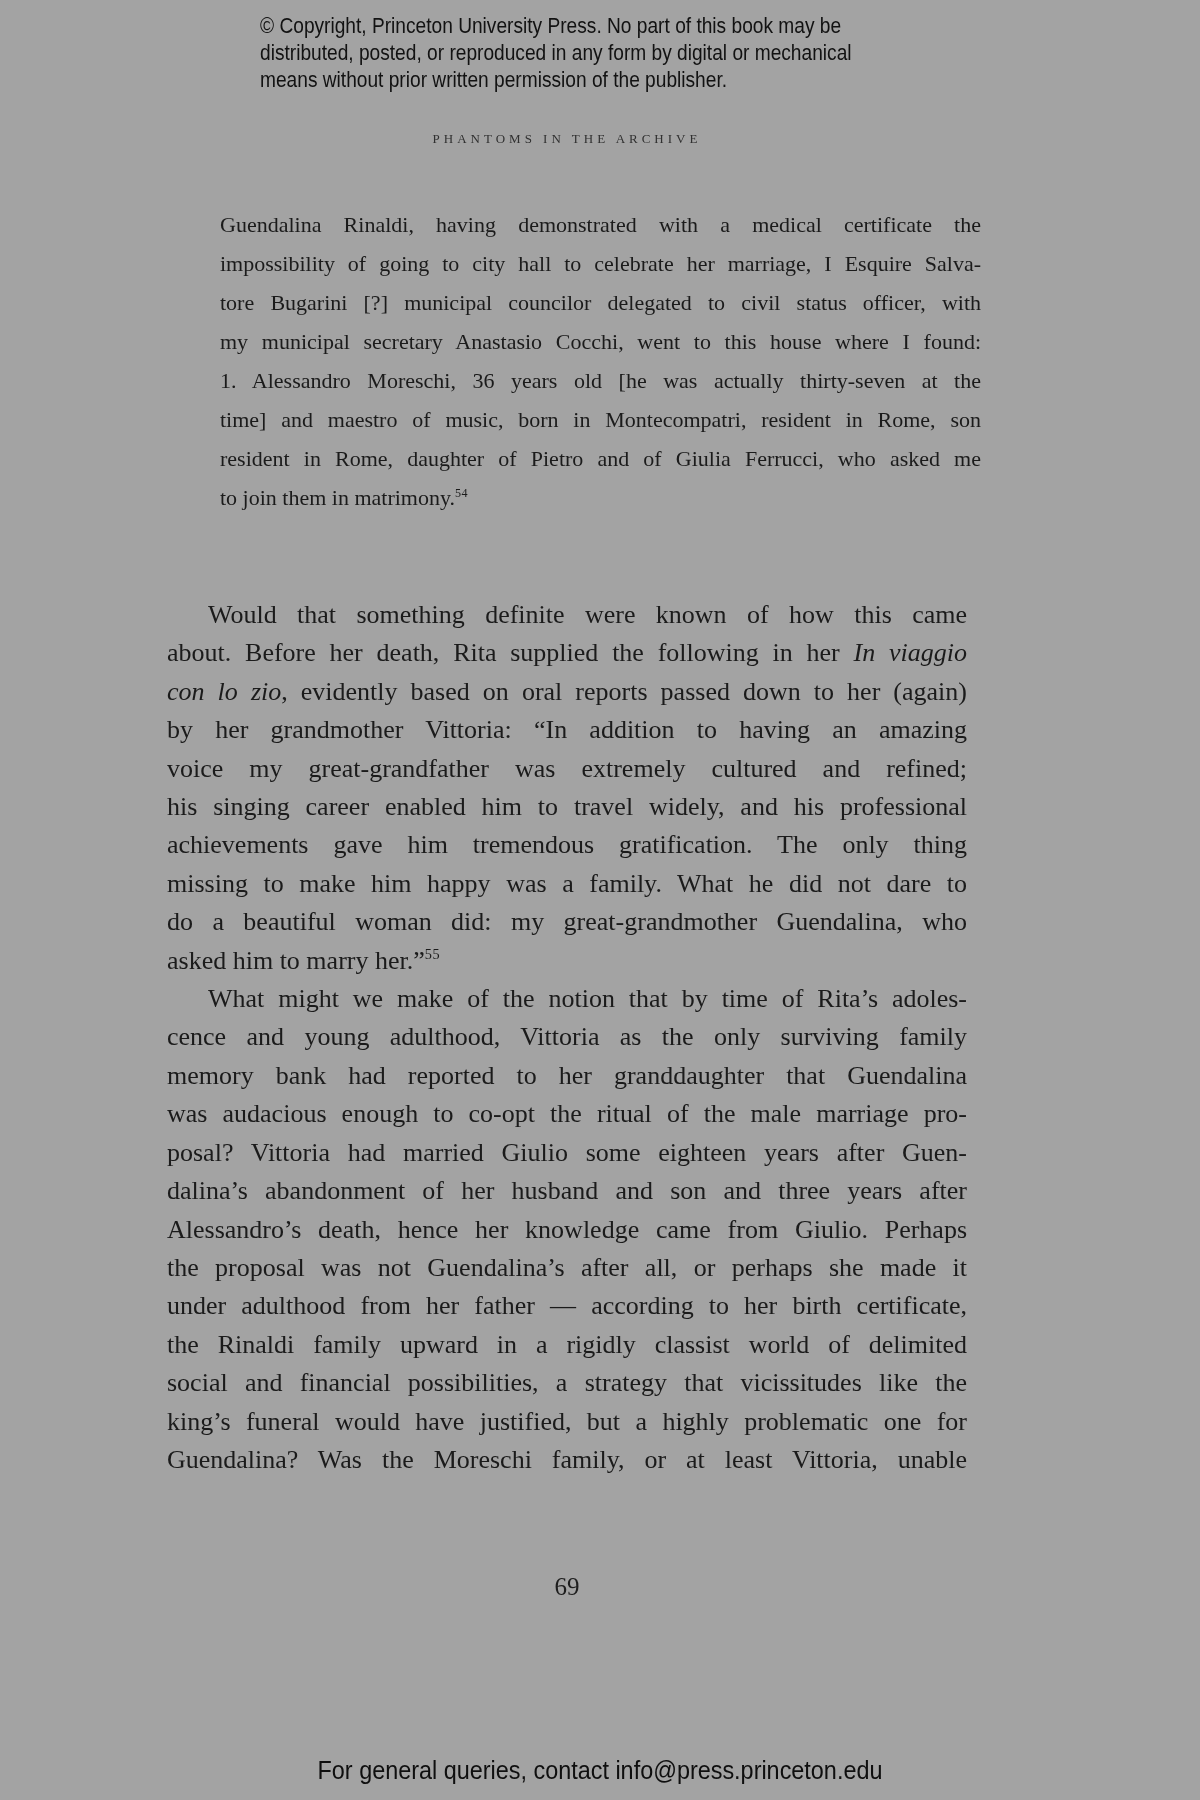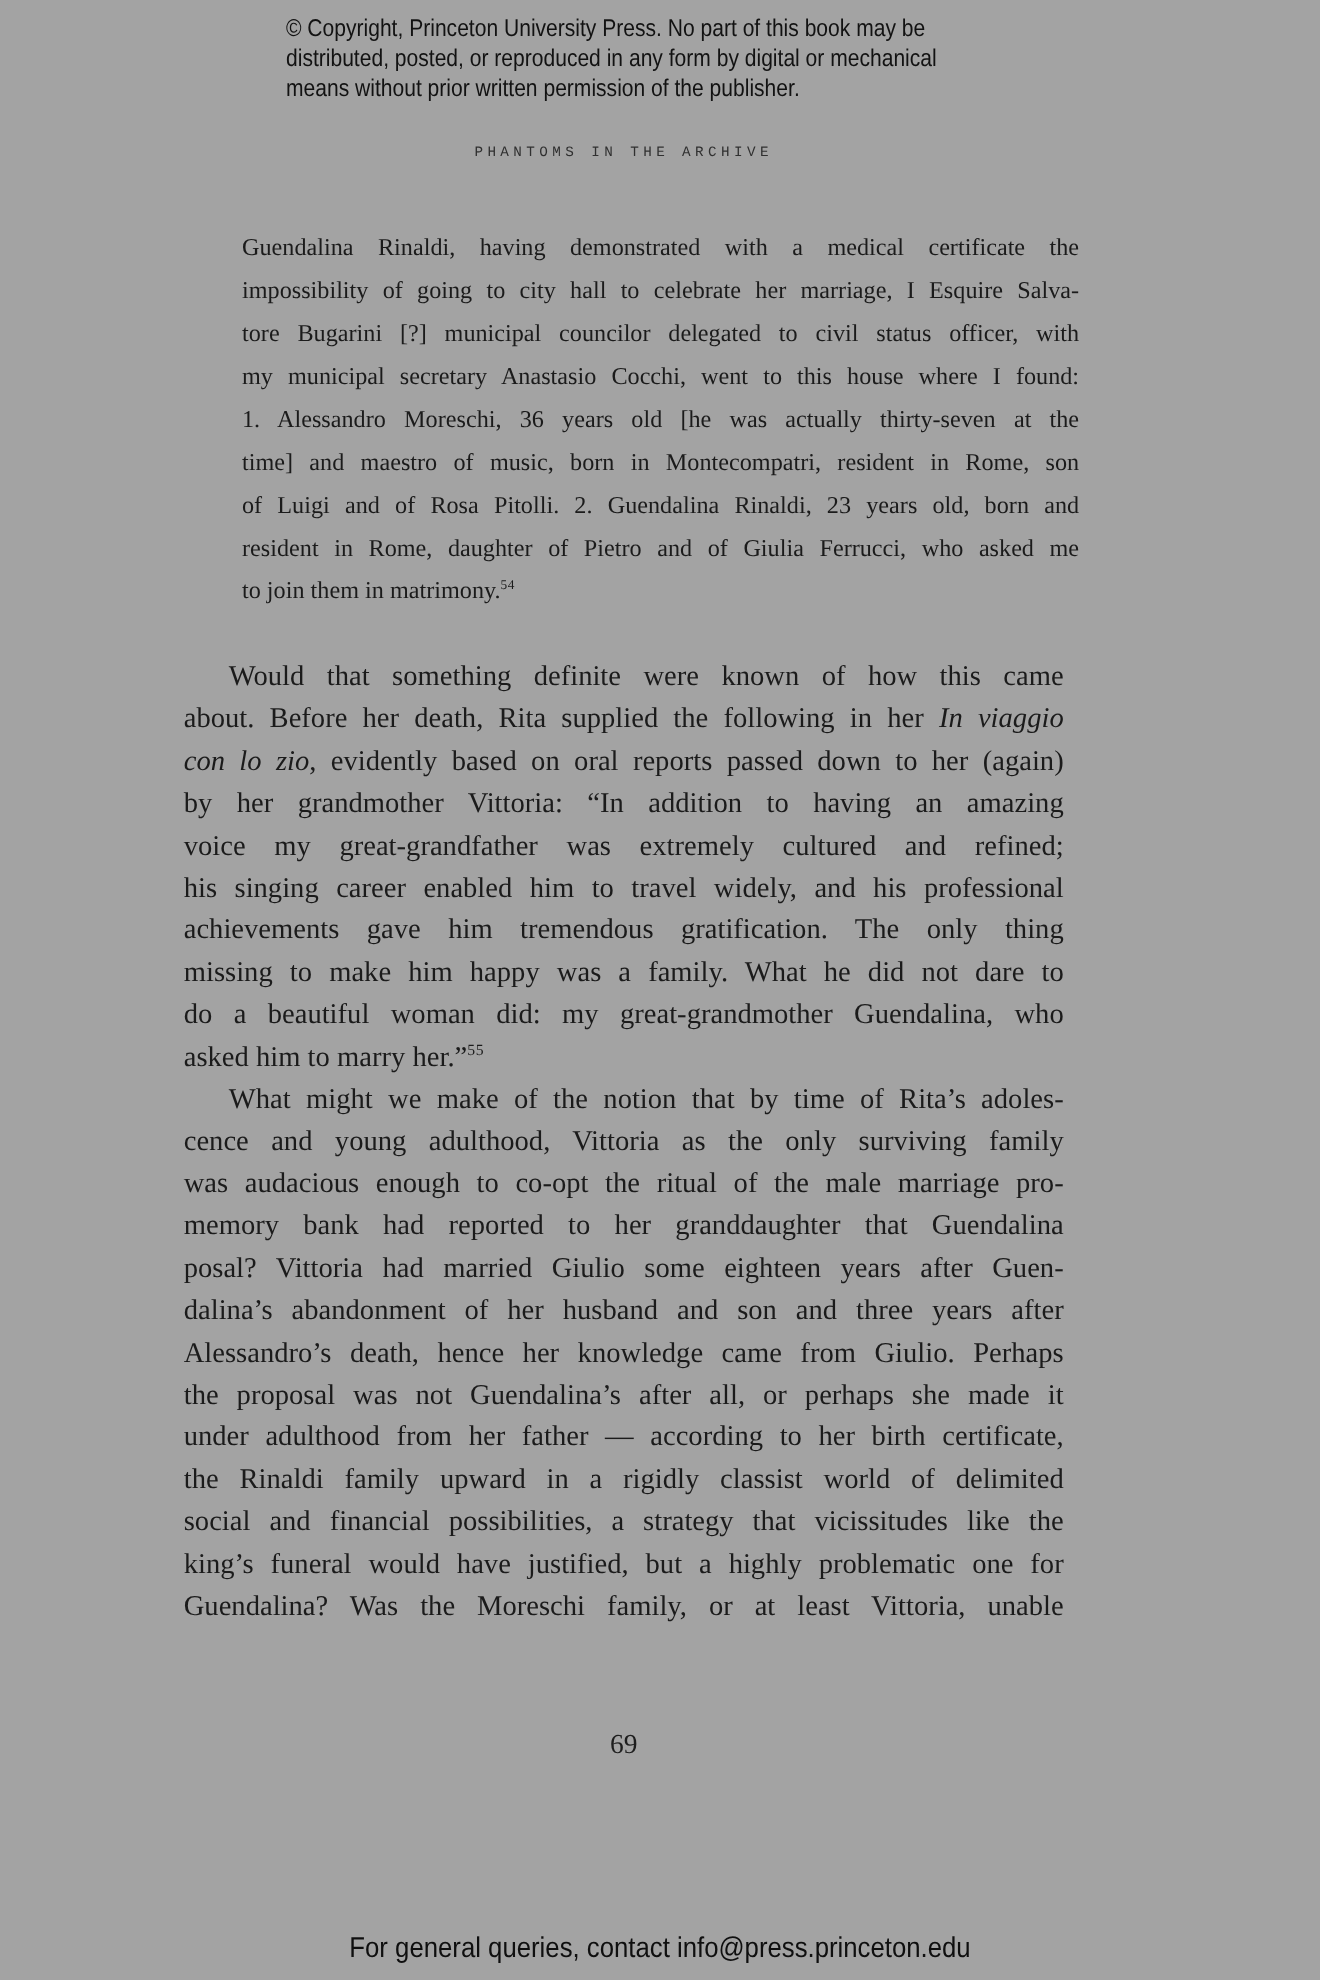--- a/index.html
+++ b/index.html
@@ -32,21 +32,21 @@
     padding: 0 !important;
   }
 
   
   .running-head {
     position: absolute;
     left: 167px;
     width: 800px;
     top: 131px;
     text-align: center;
-    font-family: Liberation Mono, monospace;
+    font-family: Liberation Serif, serif;
     font-size: 13px;
     font-weight: 400;
     letter-spacing: 4px;
     color: #303030;
   }
 
   
   .quote {
     position: absolute;
     left: 220px;
@@ -125,43 +125,42 @@
 
   <div class="running-head">PHANTOMS IN THE ARCHIVE</div>
 
   <div class="quote" data-no-justify-last="true">
       <div class="line">Guendalina Rinaldi, having demonstrated with a medical certificate the</div>
       <div class="line">impossibility of going to city hall to celebrate her marriage, I Esquire Salva-</div>
       <div class="line">tore Bugarini [?] municipal councilor delegated to civil status officer, with</div>
       <div class="line">my municipal secretary Anastasio Cocchi, went to this house where I found:</div>
       <div class="line">1. Alessandro Moreschi, 36 years old [he was actually thirty-seven at the</div>
       <div class="line">time] and maestro of music, born in Montecompatri, resident in Rome, son</div>
-      <div class="line">of Luigi and of Rosa Pitolli. 2. Guendalina Rinaldi, 23 years old, born and</div>
       <div class="line">resident in Rome, daughter of Pietro and of Giulia Ferrucci, who asked me</div>
       <div class="line">to join them in matrimony.<sup>54</sup></div>
     </div>
 
   <div class="body-text">
     <div class="para" data-indent-first="true" data-no-justify-last="true">
         <div class="line">Would that something definite were known of how this came</div>
         <div class="line">about. Before her death, Rita supplied the following in her <i>In viaggio</i></div>
         <div class="line"><i>con lo zio</i>, evidently based on oral reports passed down to her (again)</div>
         <div class="line">by her grandmother Vittoria: “In addition to having an amazing</div>
         <div class="line">voice my great-grandfather was extremely cultured and refined;</div>
         <div class="line">his singing career enabled him to travel widely, and his professional</div>
         <div class="line">achievements gave him tremendous gratification. The only thing</div>
         <div class="line">missing to make him happy was a family. What he did not dare to</div>
         <div class="line">do a beautiful woman did: my great-grandmother Guendalina, who</div>
         <div class="line">asked him to marry her.”<sup>55</sup></div>
       </div>
     <div class="para" data-indent-first="true">
         <div class="line">What might we make of the notion that by time of Rita’s adoles-</div>
         <div class="line">cence and young adulthood, Vittoria as the only surviving family</div>
+        <div class="line">memory bank had reported to her granddaughter that Guendalina</div>
         <div class="line">was audacious enough to co-opt the ritual of the male marriage pro-</div>
-        <div class="line">memory bank had reported to her granddaughter that Guendalina</div>
         <div class="line">posal? Vittoria had married Giulio some eighteen years after Guen-</div>
         <div class="line">dalina’s abandonment of her husband and son and three years after</div>
         <div class="line">Alessandro’s death, hence her knowledge came from Giulio. Perhaps</div>
         <div class="line">the proposal was not Guendalina’s after all, or perhaps she made it</div>
         <div class="line">under adulthood from her father — according to her birth certificate,</div>
         <div class="line">the Rinaldi family upward in a rigidly classist world of delimited</div>
         <div class="line">social and financial possibilities, a strategy that vicissitudes like the</div>
         <div class="line">king’s funeral would have justified, but a highly problematic one for</div>
         <div class="line">Guendalina? Was the Moreschi family, or at least Vittoria, unable</div>
       </div>

